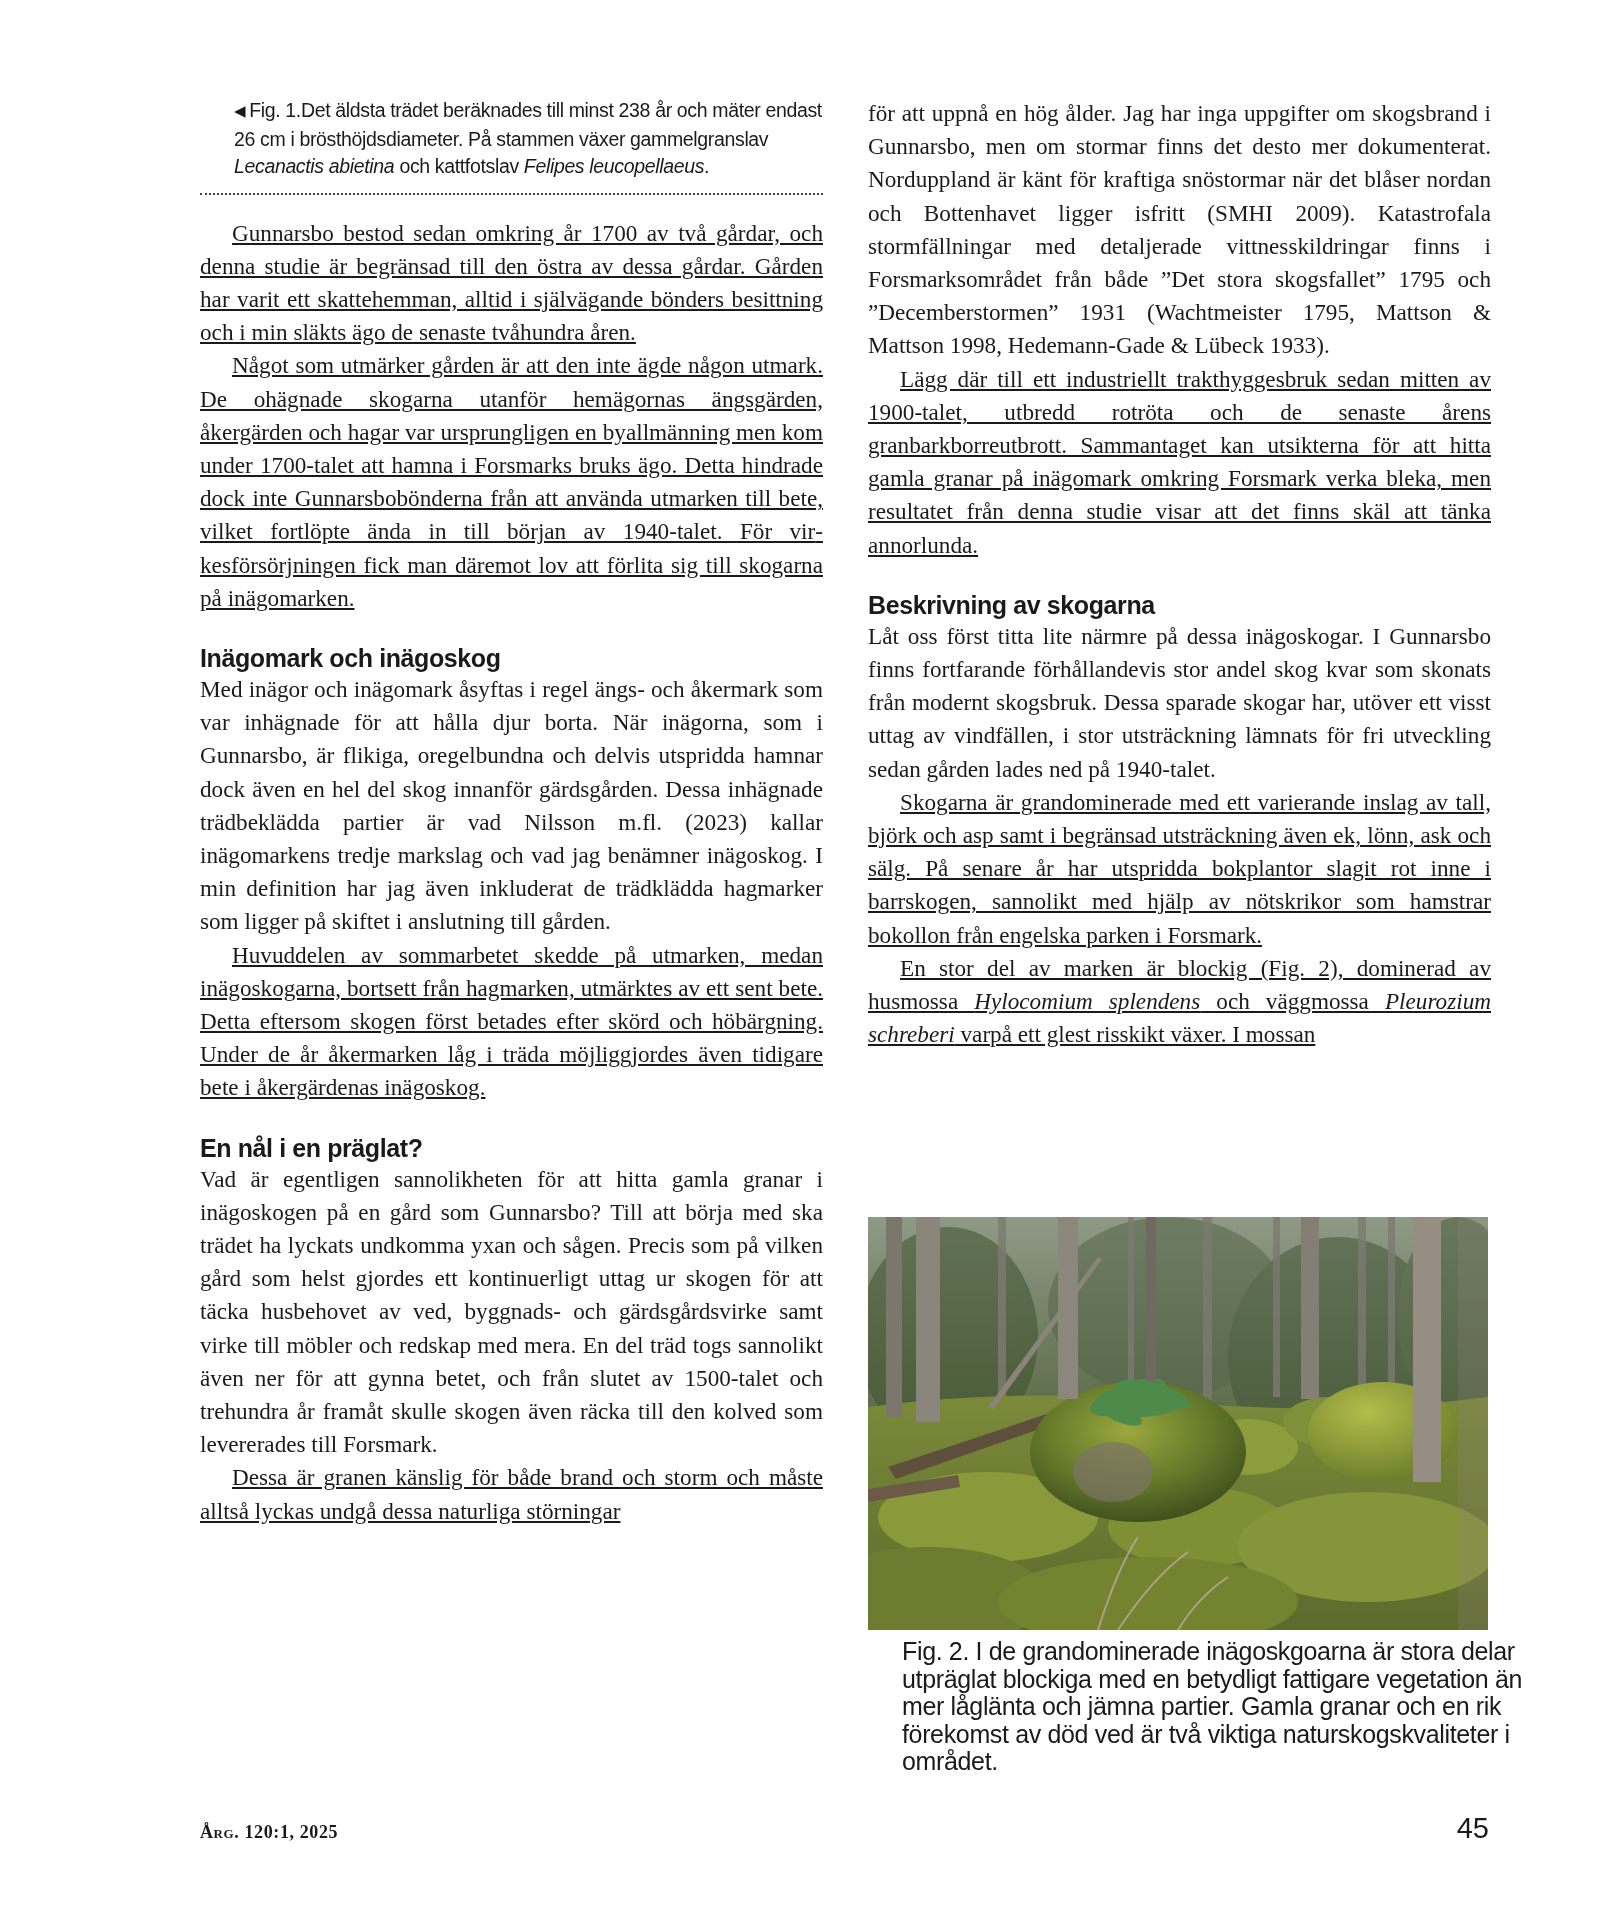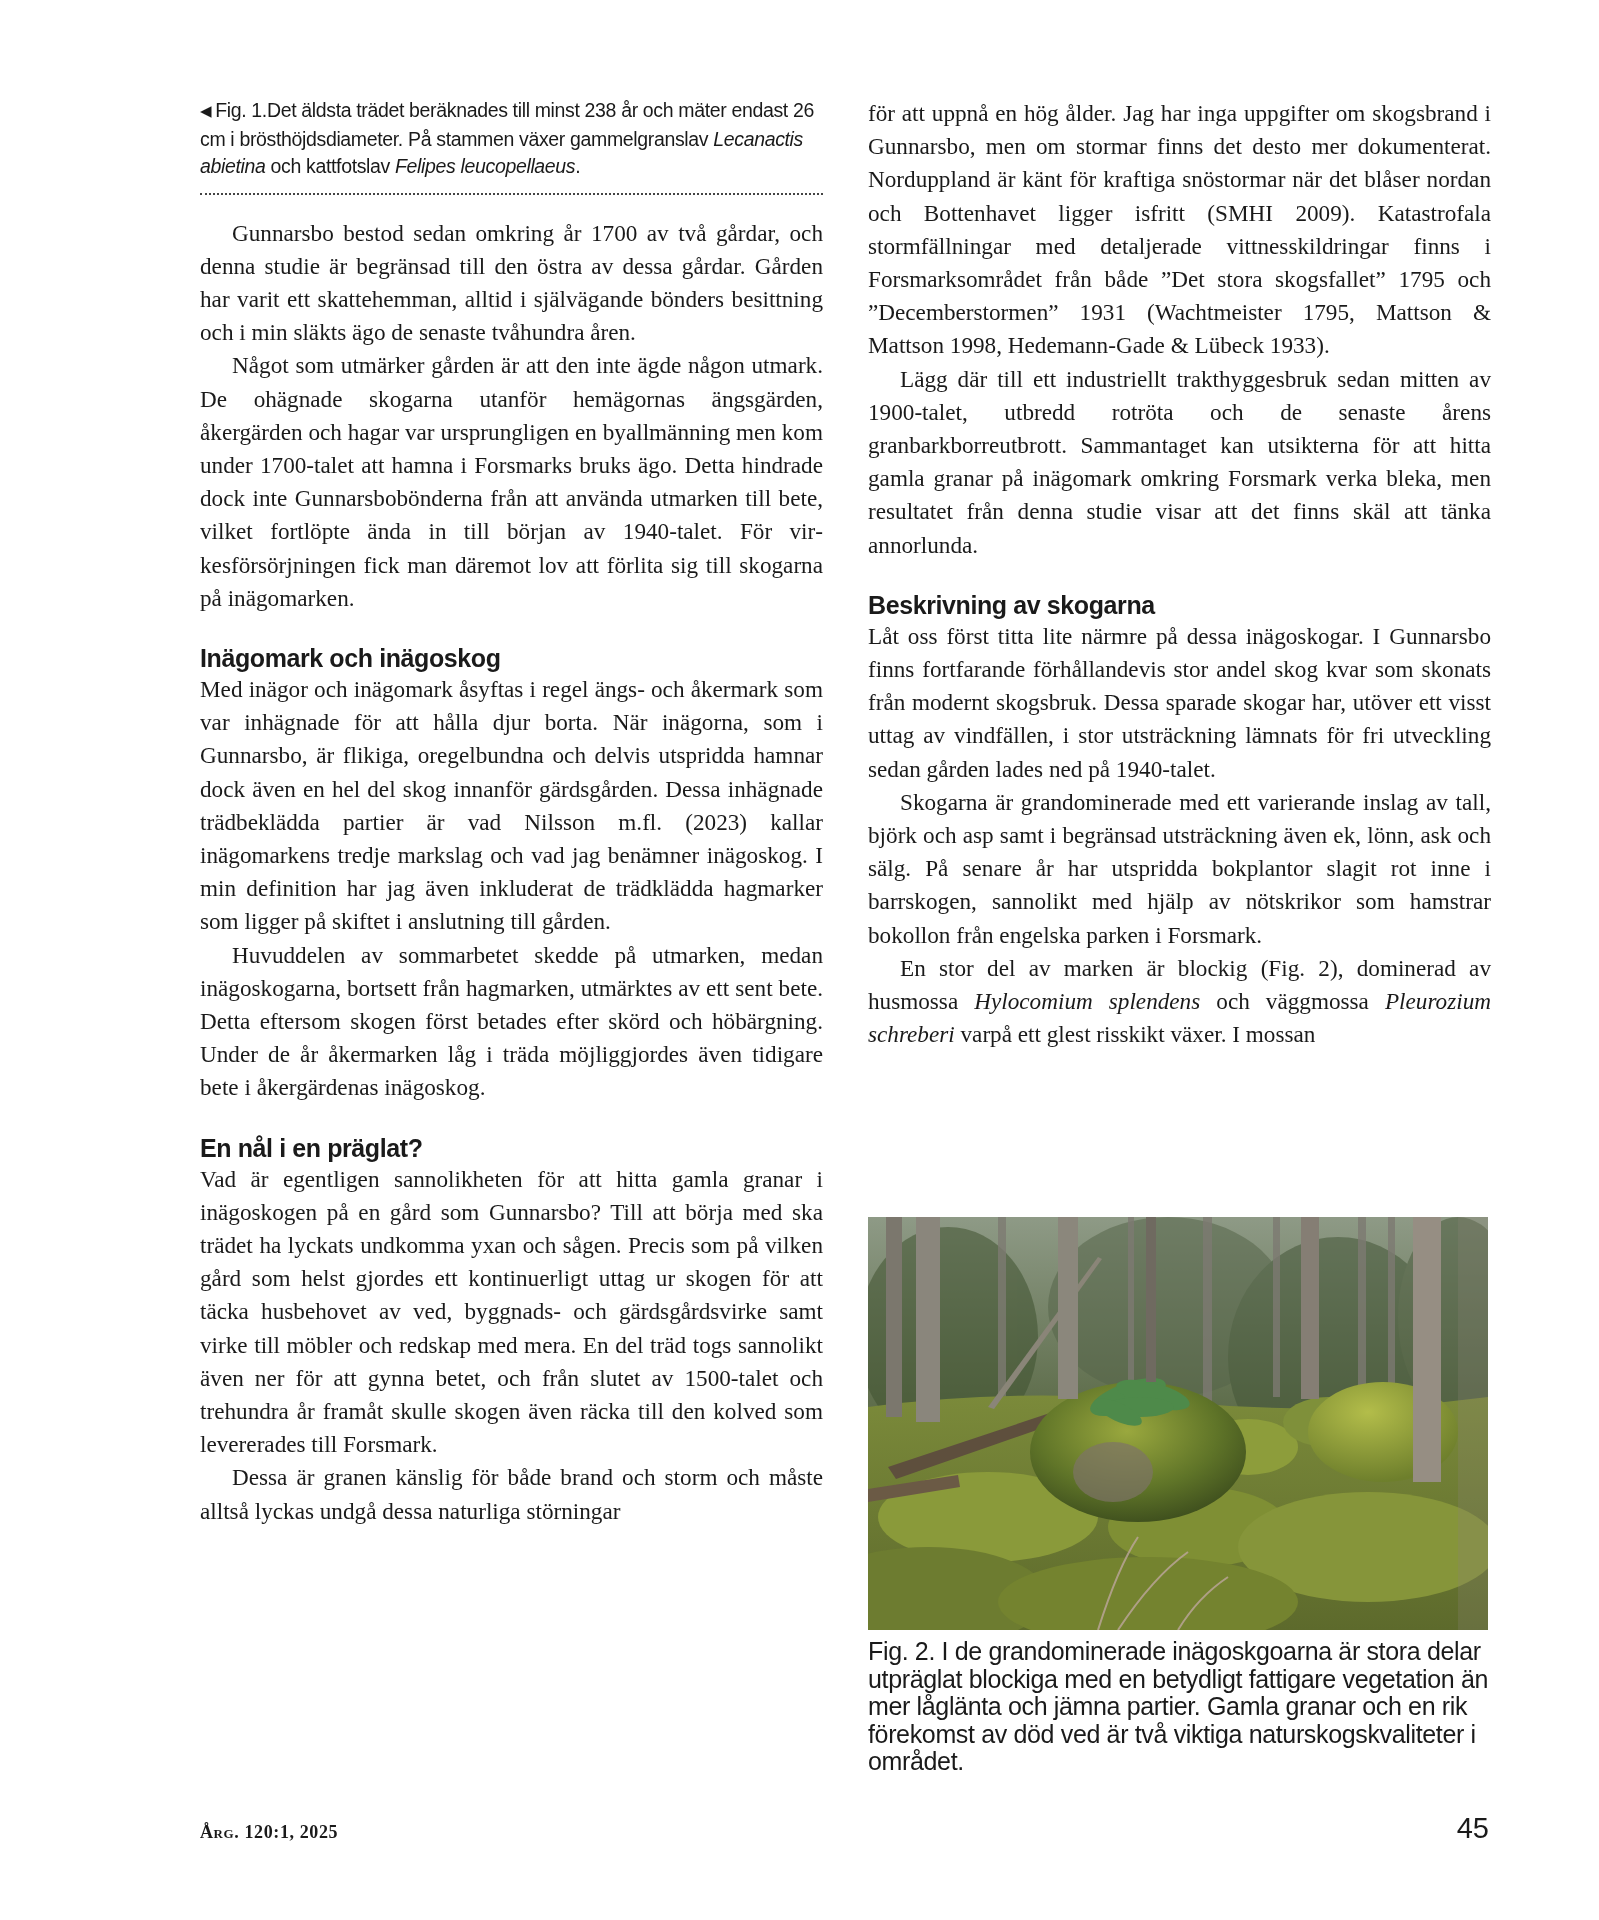--- a/index.html
+++ b/index.html
@@ -2,22 +2,22 @@
 <html><head>
 <meta charset="utf-8">
 <style>
   html, body { margin: 0; padding: 0; background: #ffffff; }
   body { width: 1599px; height: 1920px; position: relative; overflow: hidden; color: #1a1a1a; }
   .col { position: absolute; width: 623px; }
   .col-left { left: 200px; top: 97px; }
   .col-right { left: 868px; top: 97px; }
   .serif { font-family: "Liberation Serif", "DejaVu Serif", serif; font-size: 23.2px; line-height: 33.2px; text-align: justify; hyphens: manual; }
   .serif p { margin: 0; }
-  .serif p.indent { text-indent: 32px; }
-  .sans { font-family: "Liberation Sans", "DejaVu Sans", sans-serif; }
+  .serif p.indent { text-indent: 32px; text-decoration: underline; }
+  .sans { font-family: "Liberation Sans", "DejaVu Sans", sans-serif; margin-left: 34px; }
   .fig1-caption { font-size: 19.5px; line-height: 27.5px; letter-spacing: -0.35px; color: #1a1a1a; }
   .fig1-caption .arrow { font-size: 15px; margin-right: 4px; position: relative; top: -1px; }
   .dotted-rule { border-top: 2px dotted #444; margin-top: 12px; height: 0; }
   .section-heading { font-family: "Liberation Sans", "DejaVu Sans", sans-serif; font-weight: bold; font-size: 25px; line-height: 30px; margin: 0; letter-spacing: -0.4px; }
   .gap-s { height: 28px; }
   .photo { position: absolute; left: 868px; top: 1217px; width: 620px; height: 413px; overflow: hidden; }
   .photo svg { display: block; }
   .fig2-caption { position: absolute; left: 868px; top: 1638px; width: 623px; font-size: 25px; line-height: 27.5px; letter-spacing: -0.35px; text-align: left; }
   .footer-left { position: absolute; left: 200px; top: 1822px; font-family: "Liberation Serif", "DejaVu Serif", serif; font-size: 18px; letter-spacing: 0.6px; font-variant: small-caps; font-weight: bold; }
   .footer-right { position: absolute; right: 110px; top: 1812px; font-family: "Liberation Sans", "DejaVu Sans", sans-serif; font-size: 29px; }

